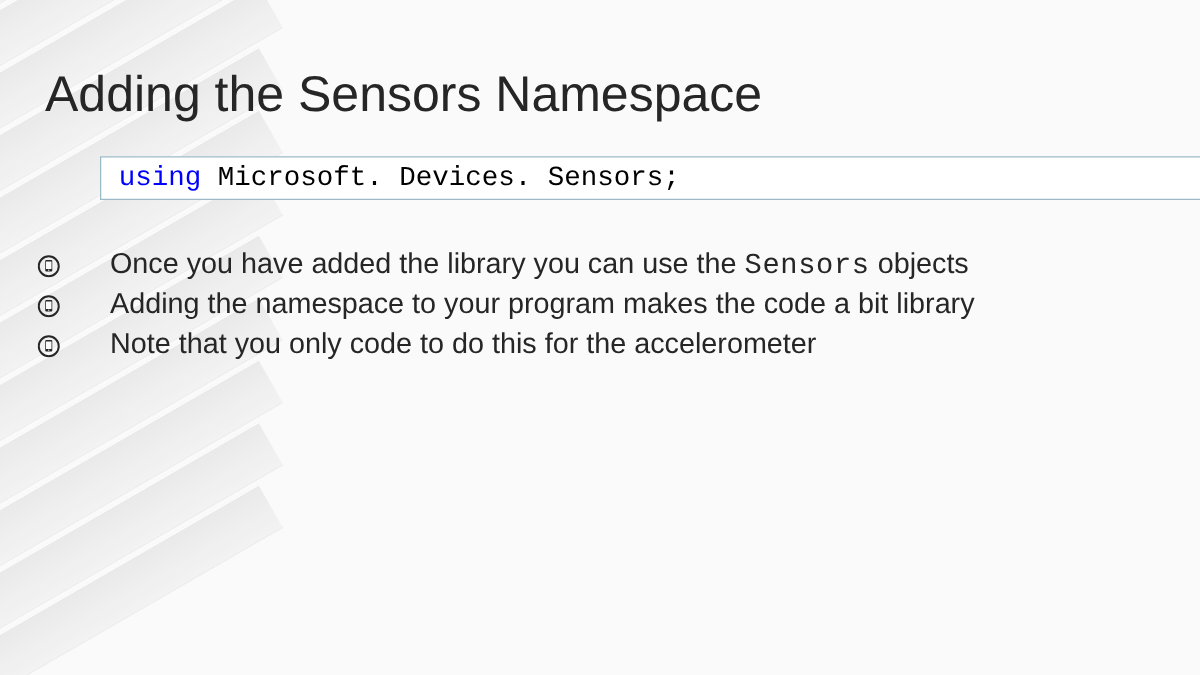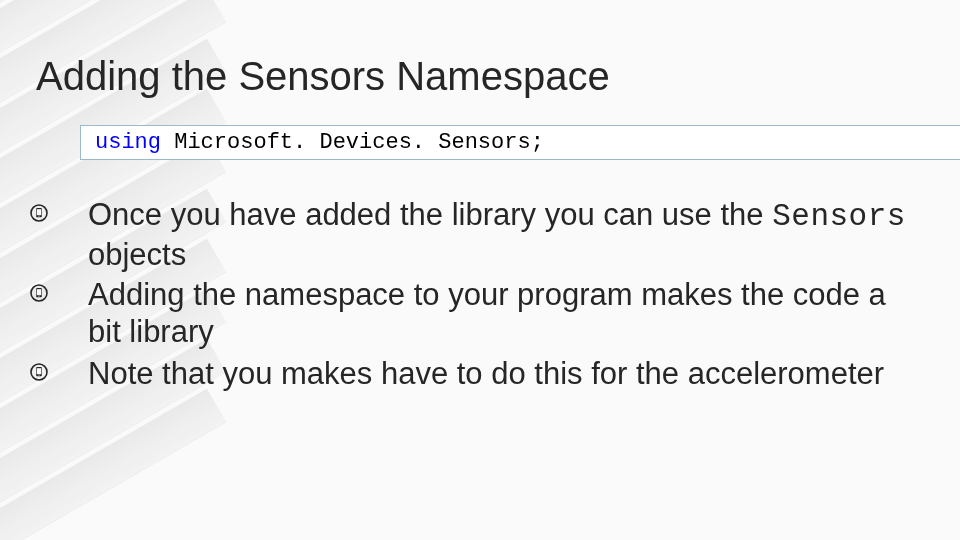--- a/index.html
+++ b/index.html
@@ -78,21 +78,21 @@
     position: absolute;
     left: 28px;
     top: 196px;
     width: 890px;
     list-style: none;
     padding: 0;
     margin: 0;
   }
   .bullets li {
     position: relative;
-    font-size: 31px;
+    font-size: 23px;
     line-height: 1.22;
     color: #262626;
     padding-left: 60px;
     margin-bottom: 2px;
     font-family: "Segoe UI", sans-serif;
   }
   .bullet-icon {
     position: absolute;
     left: 2px;
     top: 8px;
@@ -158,18 +158,18 @@
       </li>
       <li>
         <span class="bullet-icon">
           <svg viewBox="0 0 18 18">
               <circle cx="9" cy="9" r="8" fill="none" stroke="#262626" stroke-width="1.6"></circle>
               <rect x="6.2" y="4" width="5.6" height="9.2" rx="0.8" fill="#262626"></rect>
               <rect x="6.8" y="5.2" width="4.4" height="6" fill="#fafafa"></rect>
               <circle cx="9" cy="12.1" r="0.55" fill="#fafafa"></circle>
             </svg>
         </span>
-        <span>Note that you makes have to do this for the accelerometer</span><span class="mono-inline"></span><span></span>
+        <span>Note that you only code to do this for the accelerometer</span><span class="mono-inline"></span><span></span>
       </li>
     </ul>
 
   </div>
 </div>
 
 </body></html>

